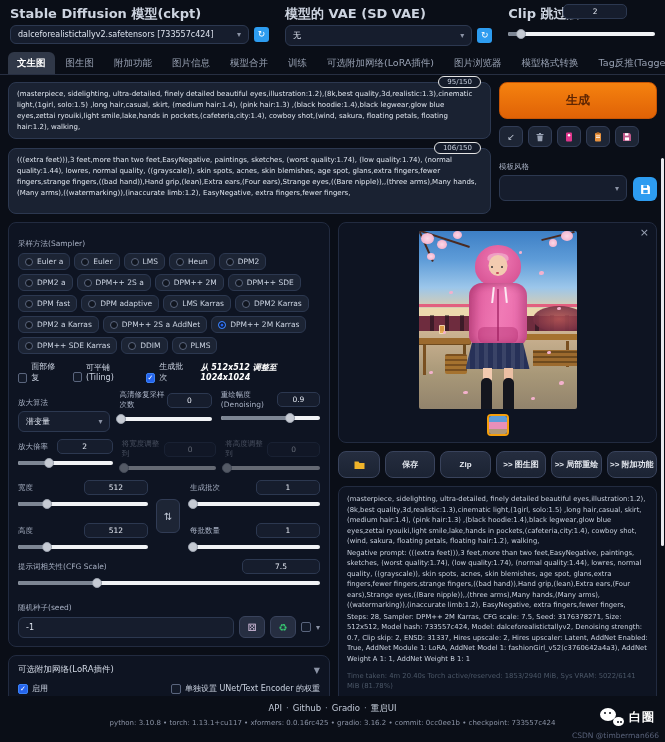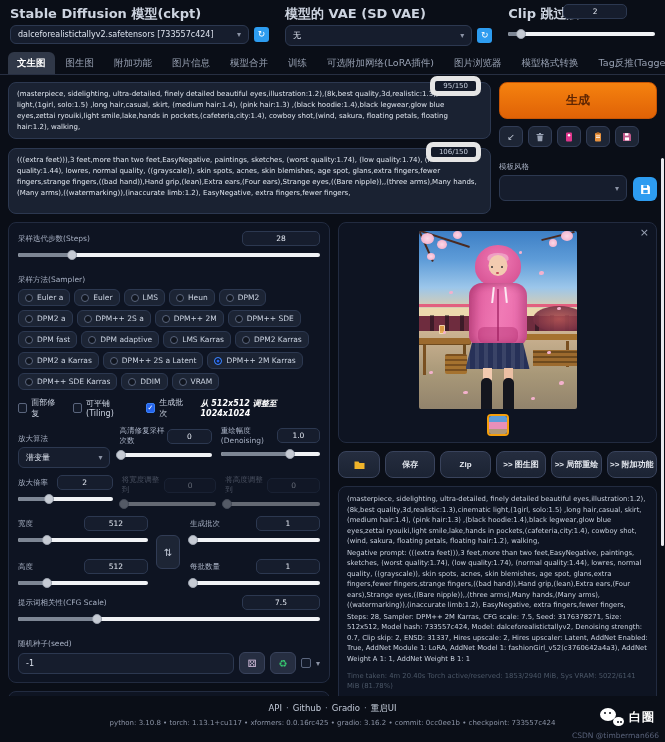--- a/index.html
+++ b/index.html
@@ -37,21 +37,21 @@
   .tab{ padding:5px 9px 4px; font-size:9.5px; color:#98a1b3; border-radius:6px 6px 0 0; white-space:nowrap; }
   .tab.active{ background:#303848; color:#fff; font-weight:bold; }
 
   .content{ padding:7px 8px 0; }
   .toprow{ display:flex; gap:8px; margin-bottom:8px; }
   .promptcol{ flex:1; display:flex; flex-direction:column; gap:9px; }
   .ta-wrap{ position:relative; }
   textarea{ width:100%; background:#1a2232; border:1px solid #2c3850; border-radius:8px;
             color:#dfe5ee; font-size:7px; line-height:1.55; padding:6px 8px; resize:none;
             font-family:"DejaVu Sans",sans-serif; display:block; }
-  .counter{ position:absolute; top:-6px; right:10px; background:#141b2a; border:5px solid #e5e5e5;
+  .counter{ position:absolute; top:-6px; right:10px; background:#141b2a; border:1px solid #e5e5e5;
             border-radius:7px; font-size:7px; padding:1px 8px; color:#c7cfdd; }
 
   .gencol{ width:158px; display:flex; flex-direction:column; gap:7px; }
   .gen-btn{ height:37px; background:linear-gradient(#f5820f,#e06206); border:1px solid #c75504;
             border-radius:8px; font-size:12px; font-weight:bold; color:#5d2503;
             display:flex; align-items:center; justify-content:center; }
   .toolrow{ display:flex; gap:5px; }
   .tool-btn{ width:24px; height:21px; background:#1d2535; border:1px solid #313c55; border-radius:6px;
             display:flex; align-items:center; justify-content:center; font-size:9px; color:#c3cbd9; }
   .stylerow{ display:flex; gap:6px; align-items:flex-end; }
@@ -66,21 +66,21 @@
   .panel{ background:#0e1422; border:1px solid #222b40; border-radius:8px; }
   .p1{ padding:8px 9px; display:flex; flex-direction:column; gap:7px; }
 
   .sampgrid{ display:flex; flex-wrap:wrap; gap:4px; margin-top:3px; }
   .radio-btn{ display:flex; align-items:center; gap:4px; background:#1c2434; border:1px solid #2c3850;
             border-radius:6px; padding:3px 6px; font-size:7.5px; color:#cbd3e1; white-space:nowrap; }
   .radio-dot{ width:8px; height:8px; border-radius:50%; border:1px solid #5a657d; background:#10151f; }
   .radio-btn.selected .radio-dot{ background:#2563eb; border-color:#3b82f6; box-shadow:inset 0 0 0 1.5px #0e1422; }
 
   .checkrow{ display:flex; align-items:center; gap:12px; font-size:8px; color:#cbd3e1; }
-  .checkitem{ display:flex; align-items:center; gap:4px; }
+  .checkitem{ display:flex; align-items:flex-end; gap:4px; }
   .cb{ width:10px; height:10px; border:1px solid #5a657d; border-radius:2px; background:#131a29;
        display:inline-flex; align-items:center; justify-content:center; }
   .cb.checked{ background:#2563eb; border-color:#3b82f6; }
   .cb.checked::after{ content:"✓"; color:#fff; font-size:7px; }
   .hires-note{ color:#fff; font-weight:bold;font-style:italic; }
 
   .grid3{ display:grid; grid-template-columns:1fr 1fr 1fr; gap:9px; }
   .grid3 .numbox{ width:56px; }
   .whgrid{ display:grid; grid-template-columns:1fr 26px 1fr; grid-template-rows:auto auto; gap:14px 8px; }
   .swap-btn{ grid-column:2; grid-row:1/3; align-self:center; width:24px; height:34px;
@@ -299,30 +299,20 @@
           </button>
         </div>
       </div>
     </div>
 
     <div class="mainrow">
 
       <div class="paramscol">
         <div class="panel p1">
 
-          <div>
-            <div class="srow-top">
-              <span class="plabel">采样迭代步数(Steps)</span>
-              <span class="numbox" style="width:78px">28</span>
-            </div>
-            <div class="slider">
-                <span class="fill" style="width:18%"></span>
-                <span class="handle" style="left:18%"></span>
-              </div>
-          </div>
 
           <div>
             <span class="plabel">采样方法(Sampler)</span>
             <div class="sampgrid">
               <div class="radio-btn">
                   <span class="radio-dot"></span>
                   <span>Euler a</span>
                 </div>
               <div class="radio-btn">
                   <span class="radio-dot"></span>
@@ -371,37 +361,37 @@
               <div class="radio-btn">
                   <span class="radio-dot"></span>
                   <span>DPM2 Karras</span>
                 </div>
               <div class="radio-btn">
                   <span class="radio-dot"></span>
                   <span>DPM2 a Karras</span>
                 </div>
               <div class="radio-btn">
                   <span class="radio-dot"></span>
-                  <span>DPM++ 2S a Latent</span>
+                  <span>DPM++ 2S a AddNet</span>
                 </div>
               <div class="radio-btn selected">
                   <span class="radio-dot"></span>
                   <span>DPM++ 2M Karras</span>
                 </div>
               <div class="radio-btn">
                   <span class="radio-dot"></span>
                   <span>DPM++ SDE Karras</span>
                 </div>
               <div class="radio-btn">
                   <span class="radio-dot"></span>
                   <span>DDIM</span>
                 </div>
               <div class="radio-btn">
                   <span class="radio-dot"></span>
-                  <span>VRAM</span>
+                  <span>PLMS</span>
                 </div>
             </div>
           </div>
 
           <div class="checkrow">
             <div class="checkitem">
                 <span class="cb"></span>
                 <span>面部修复</span>
               </div>
             <div class="checkitem">
@@ -429,21 +419,21 @@
                   <span class="numbox">0</span>
                 </div>
               <div class="slider">
                   <span class="fill" style="width:2%"></span>
                   <span class="handle" style="left:2%"></span>
                 </div>
             </div>
             <div>
               <div class="srow-top">
                   <span class="plabel">重绘幅度(Denoising)</span>
-                  <span class="numbox">1.0</span>
+                  <span class="numbox">0.9</span>
                 </div>
               <div class="slider">
                   <span class="fill" style="width:70%"></span>
                   <span class="handle" style="left:70%"></span>
                 </div>
             </div>
           </div>
 
           <div class="grid3">
             <div>

